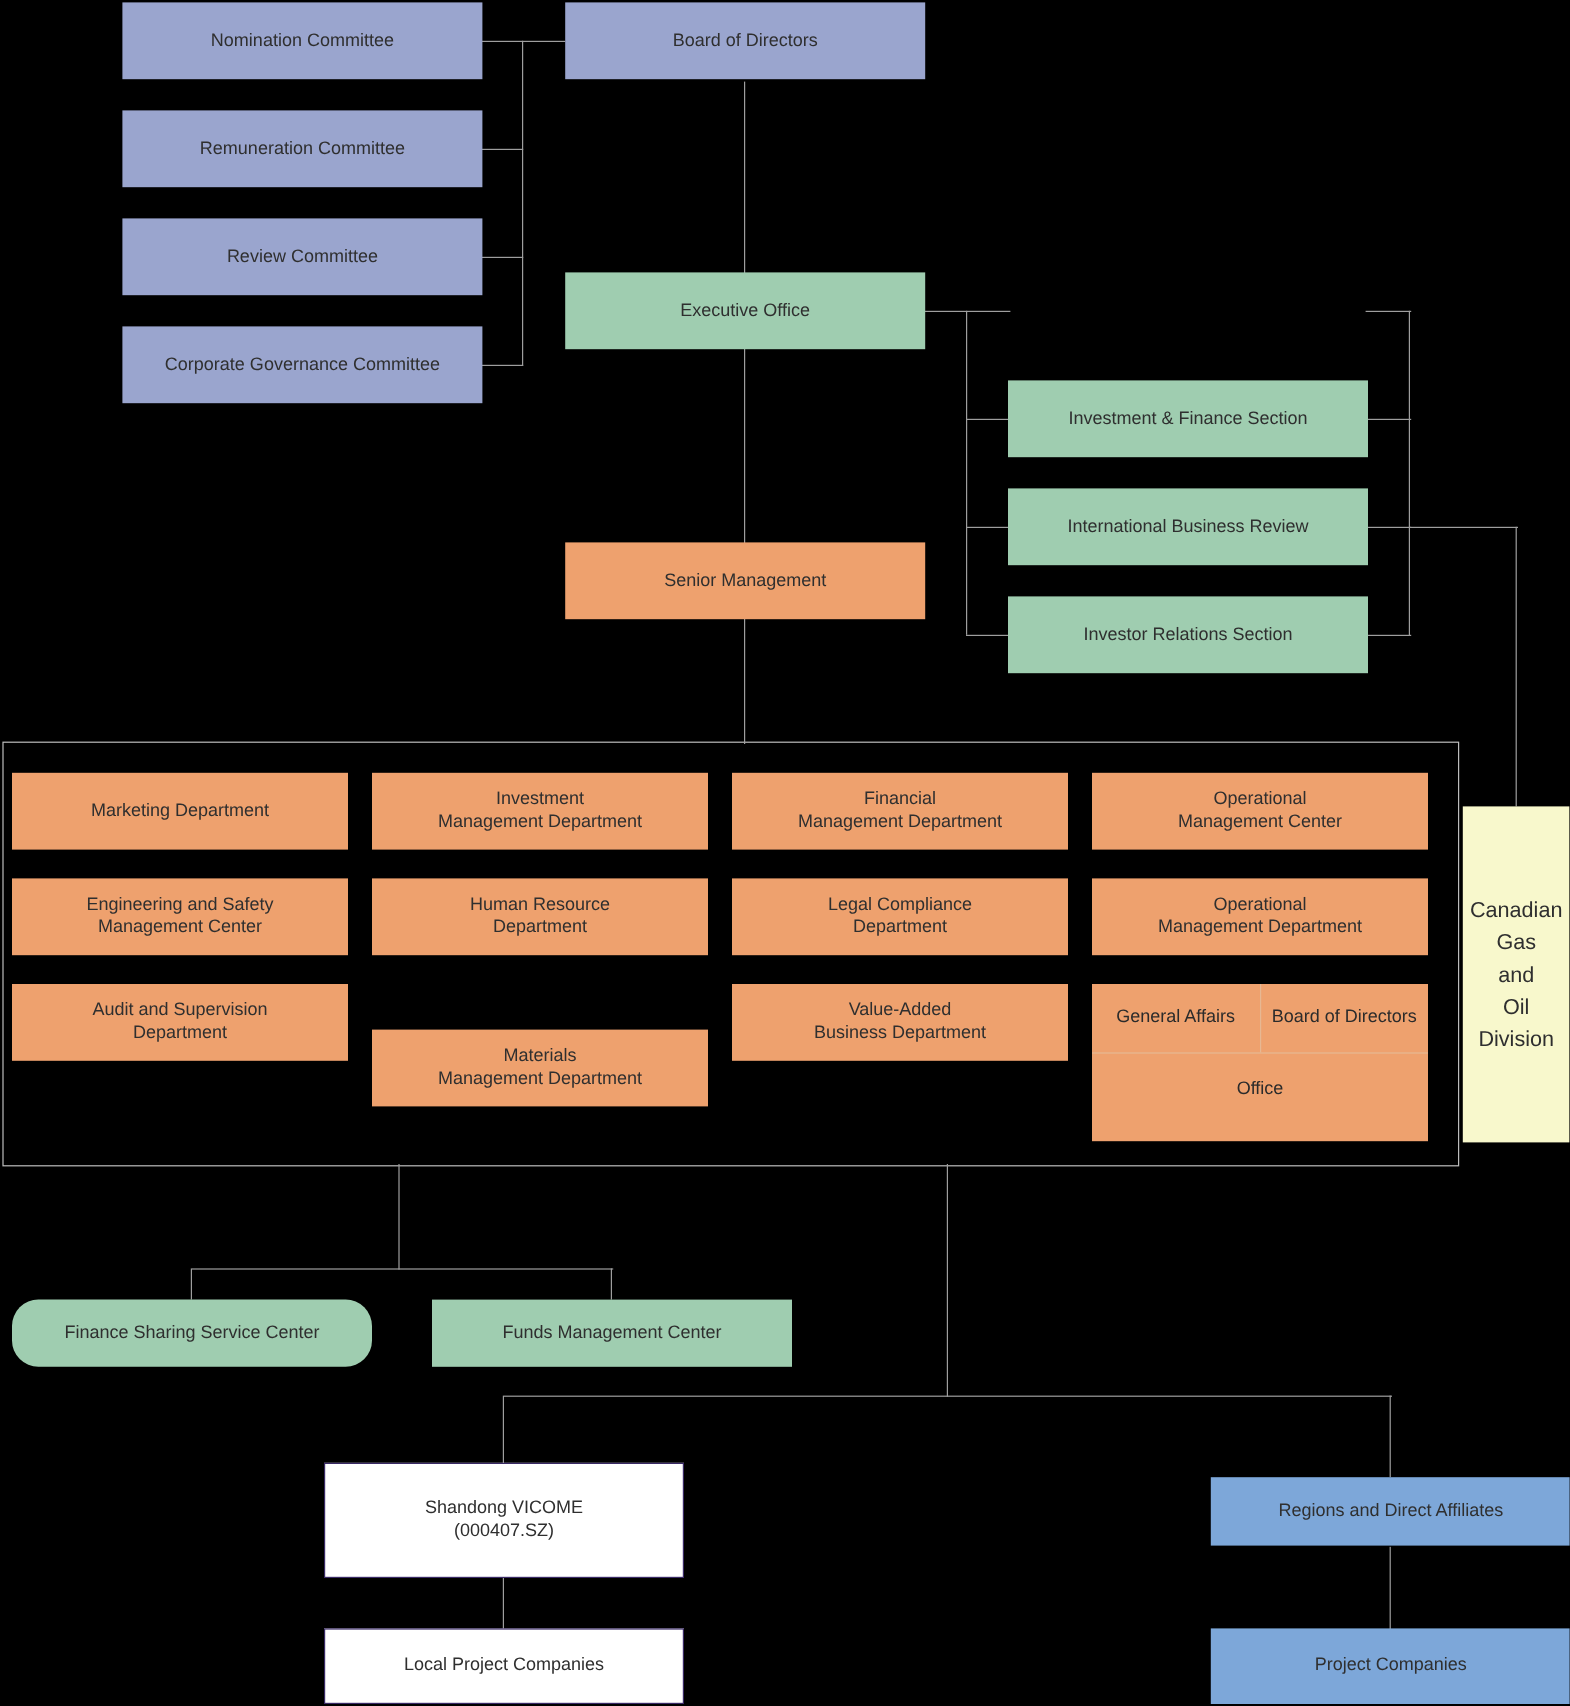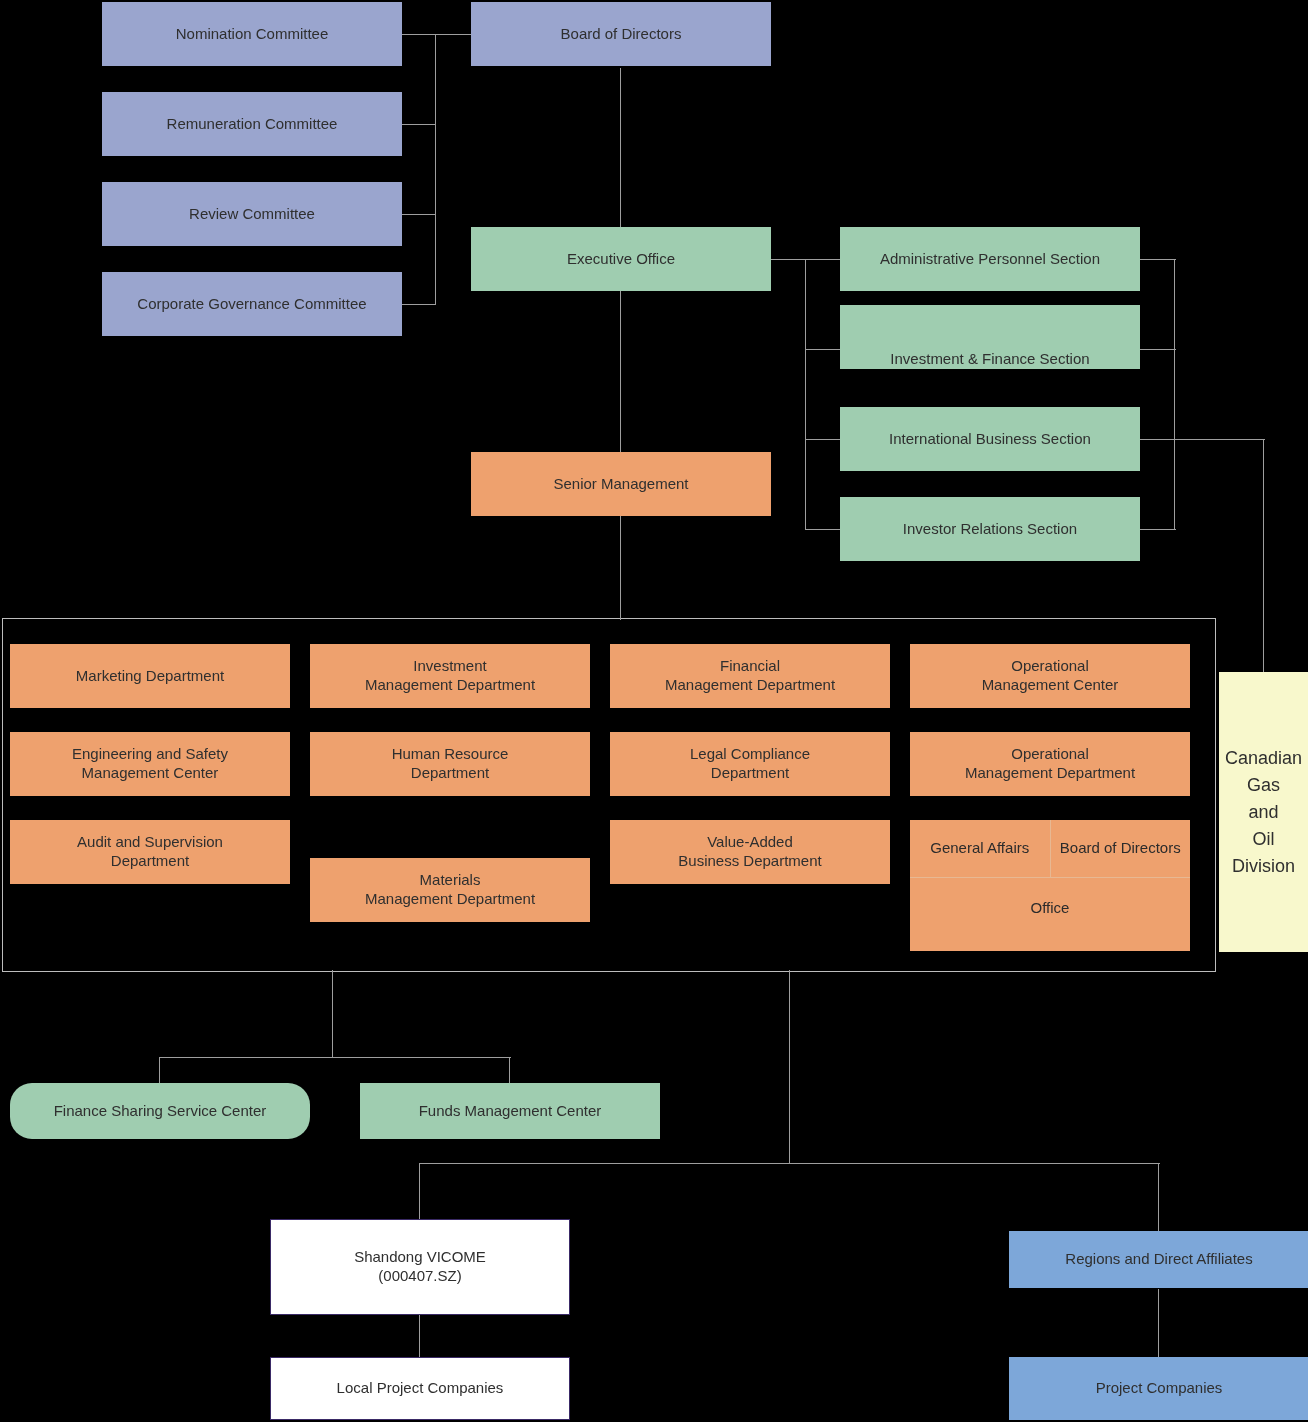--- a/index.html
+++ b/index.html
@@ -102,28 +102,25 @@
   </div>
 
   <div class="node green" style="left:471px;top:227px;width:300px;height:64px;">
     <span class="lbl">Executive Office</span>
   </div>
 
   <div class="node orange" style="left:471px;top:452px;width:300px;height:64px;">
     <span class="lbl">Senior Management</span>
   </div>
 
-  <div class="node green" style="left:840px;top:227px;width:300px;height:64px;">
-    <span class="lbl">Administrative Personnel Section</span>
-  </div>
-  <div class="node green" style="left:840px;top:305px;width:300px;height:64px;align-items:flex-end;">
+  <div class="node green" style="left:840px;top:317px;width:300px;height:64px;">
     <span class="lbl">Investment &amp; Finance Section</span>
   </div>
   <div class="node green" style="left:840px;top:407px;width:300px;height:64px;">
-    <span class="lbl">International Business Section</span>
+    <span class="lbl">International Business Review</span>
   </div>
   <div class="node green" style="left:840px;top:497px;width:300px;height:64px;">
     <span class="lbl">Investor Relations Section</span>
   </div>
 
   <div class="node orange" style="left:10px;top:644px;width:280px;height:64px;">
     <span class="lbl">Marketing Department</span>
   </div>
   <div class="node orange" style="left:310px;top:644px;width:280px;height:64px;">
     <span class="lbl">Investment

